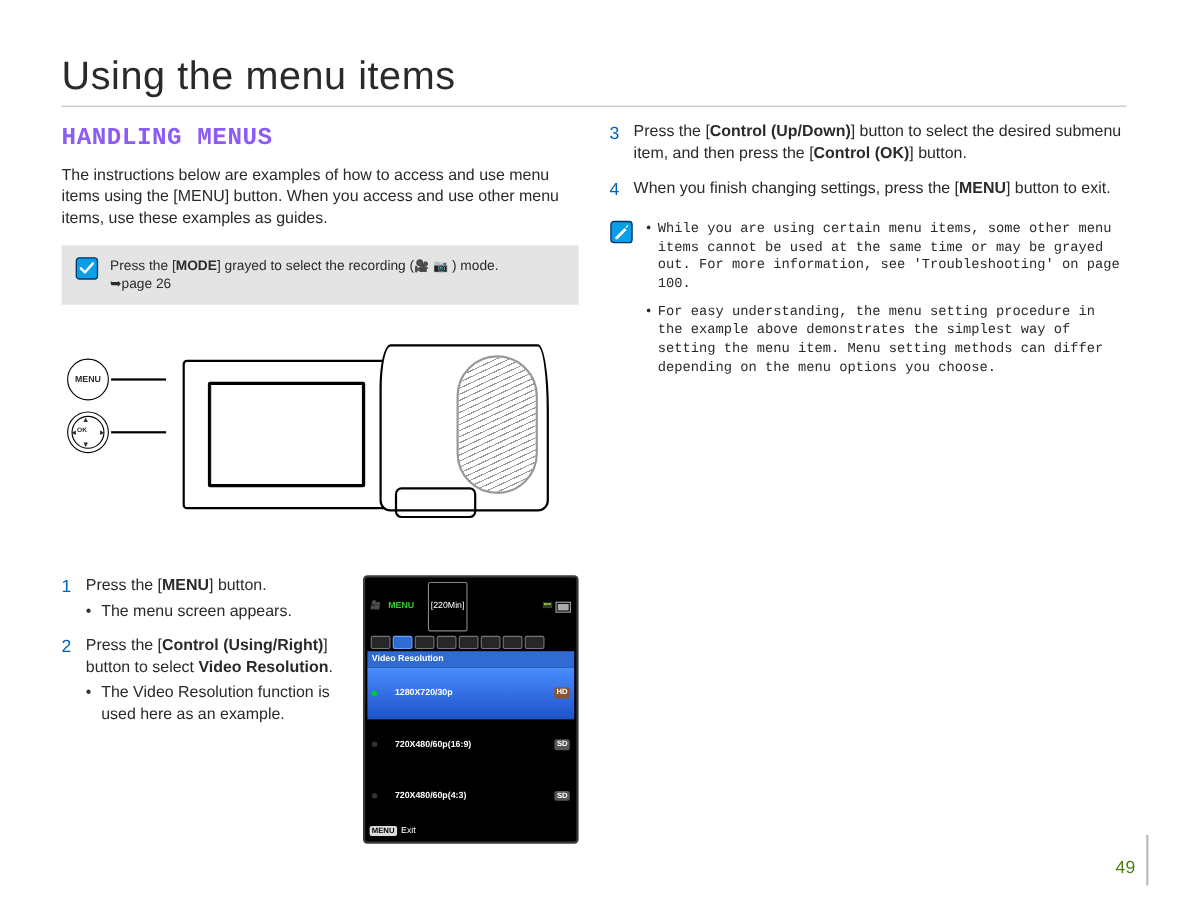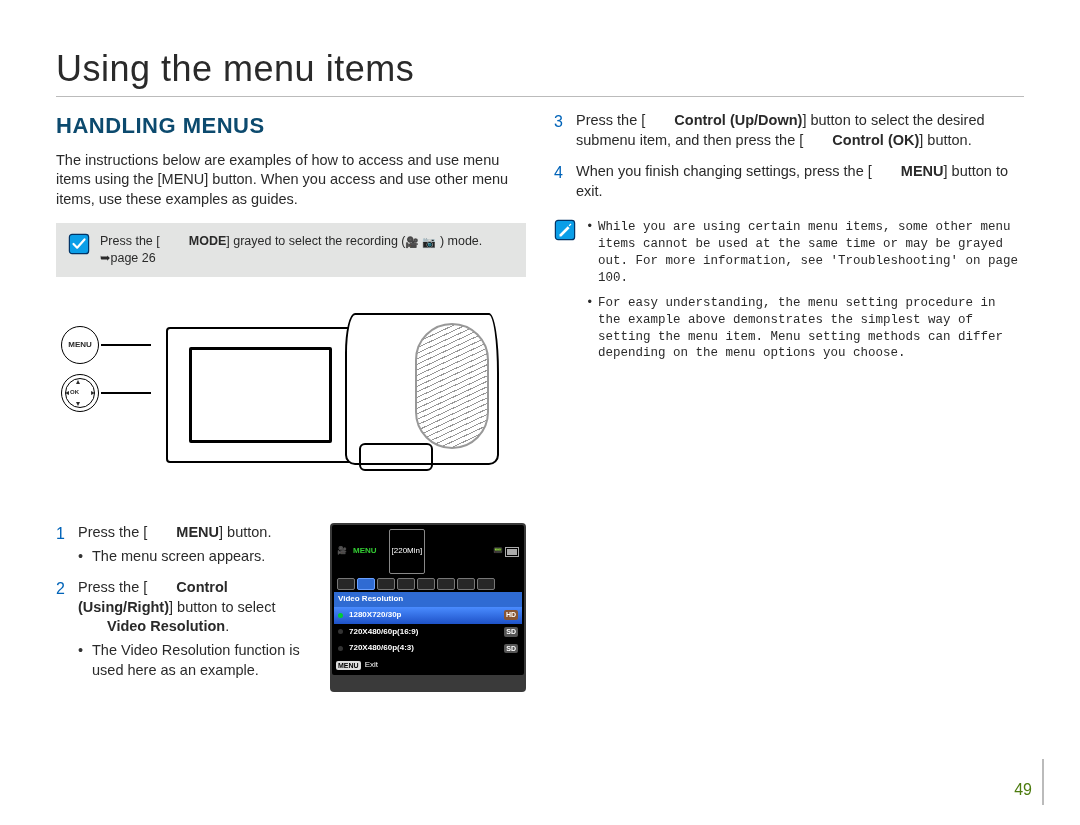--- a/index.html
+++ b/index.html
@@ -29,24 +29,25 @@
   .columns {
     display: flex;
     gap: 28px;
   }
   .col {
     flex: 1;
     font-size: 14.5px;
     line-height: 1.35;
   }
   .section-head {
-    color: #0c4a6e;
+    color: #8b5cf6;
     font-size: 22px;
     margin: 0 0 10px 0;
     letter-spacing: 0.5px;
+    font-family: Liberation Mono, monospace;
   }
   .intro, .step-text, .note-text, .bullet-text {
     font-weight: 300;
   }
   .graybox {
     background: #e3e4e3;
     display: flex;
     align-items: flex-start;
     gap: 10px;
     padding: 10px 12px;
@@ -143,21 +144,21 @@
     font-family: Arial, sans-serif;
     box-sizing:border-box;
   }
   .lcd-inner { background:#000; border-radius:2px; padding:2px;}
   .lcd-status { display:flex; align-items:center; gap:6px; padding:2px 3px;}
   .stby { color:#3c3; font-weight:bold;}
   .lcd-tabs { display:flex; gap:2px; padding:2px 3px; }
   .lcd-tab { width:16px; height:10px; border:1px solid #777; background:#272727; border-radius:2px;}
   .lcd-tab.active { background:#2f6bd3; border-color:#6aa0ff;}
   .lcd-section-title { background:#2f6bd3; color:#fff; padding:2px 4px; font-weight:bold; font-size:8px;}
-  .lcd-row { display:flex; align-items:center; gap:6px; padding:3px 4px; font-weight:bold;}
+  .lcd-row { display:flex; align-items:center; gap:16px; padding:18px 4px; font-weight:bold;}
   .lcd-row .dot{width:5px;height:5px;border-radius:50%;background:#333;flex-shrink:0;}
   .lcd-row.sel { background:linear-gradient(#4a8cff,#1e52c8);}
   .lcd-row.sel .dot{background:#0c3;}
   .badge { margin-left:auto; background:#555; border-radius:2px; padding:0 2px; font-size:7px;}
   .badge.hd { background:#853; }
   .lcd-foot { display:flex; align-items:center; gap:4px; padding:3px 2px 2px 2px;}
   .menu-badge { background:#ddd; color:#000; font-weight:bold; padding:0 2px; border-radius:2px; font-size:7px;}
   .camglyph { display:inline-block; font-size:11px; line-height:1; vertical-align:middle;}
 
   .right-steps > li::before { font-size:16px; }
@@ -167,21 +168,21 @@
   .notes-list { list-style:none; padding:0; margin:0;font-family:Liberation Mono, monospace;}
   .notes-list > li { position:relative; padding-left:12px; margin-bottom:8px; font-size:12.5px; line-height:1.35;}
   .notes-list > li::before { content:"•"; position:absolute; left:0; }
 
   .page-num {
     position:absolute; right:48px; bottom:26px; font-size:16px; color:#4d7c0f;
   }
   .page-num::before {
     content:""; display:block; position:absolute; right:-12px; top:-22px; bottom:-6px; width:2px; background:#bbb;
   }
-  b { font-weight:700;padding-left:29px; }
+  b { font-weight:700; }
   .timebox{ border:1px solid #888; padding:16px 2px; border-radius:2px; margin-left:6px;}
   .batt{ display:inline-flex; gap:2px; margin-left:auto; align-items:center;}
   .batt .b{ width:12px; height:8px; border:1px solid #aaa; position:relative;}
   .batt .b::after{content:"";position:absolute;left:1px;top:1px;bottom:1px;right:1px;background:#aaa;}
 </style>
 </head>
 <body>
 
 <div class="page">
   <h1 class="page-title">Using the menu items</h1>

